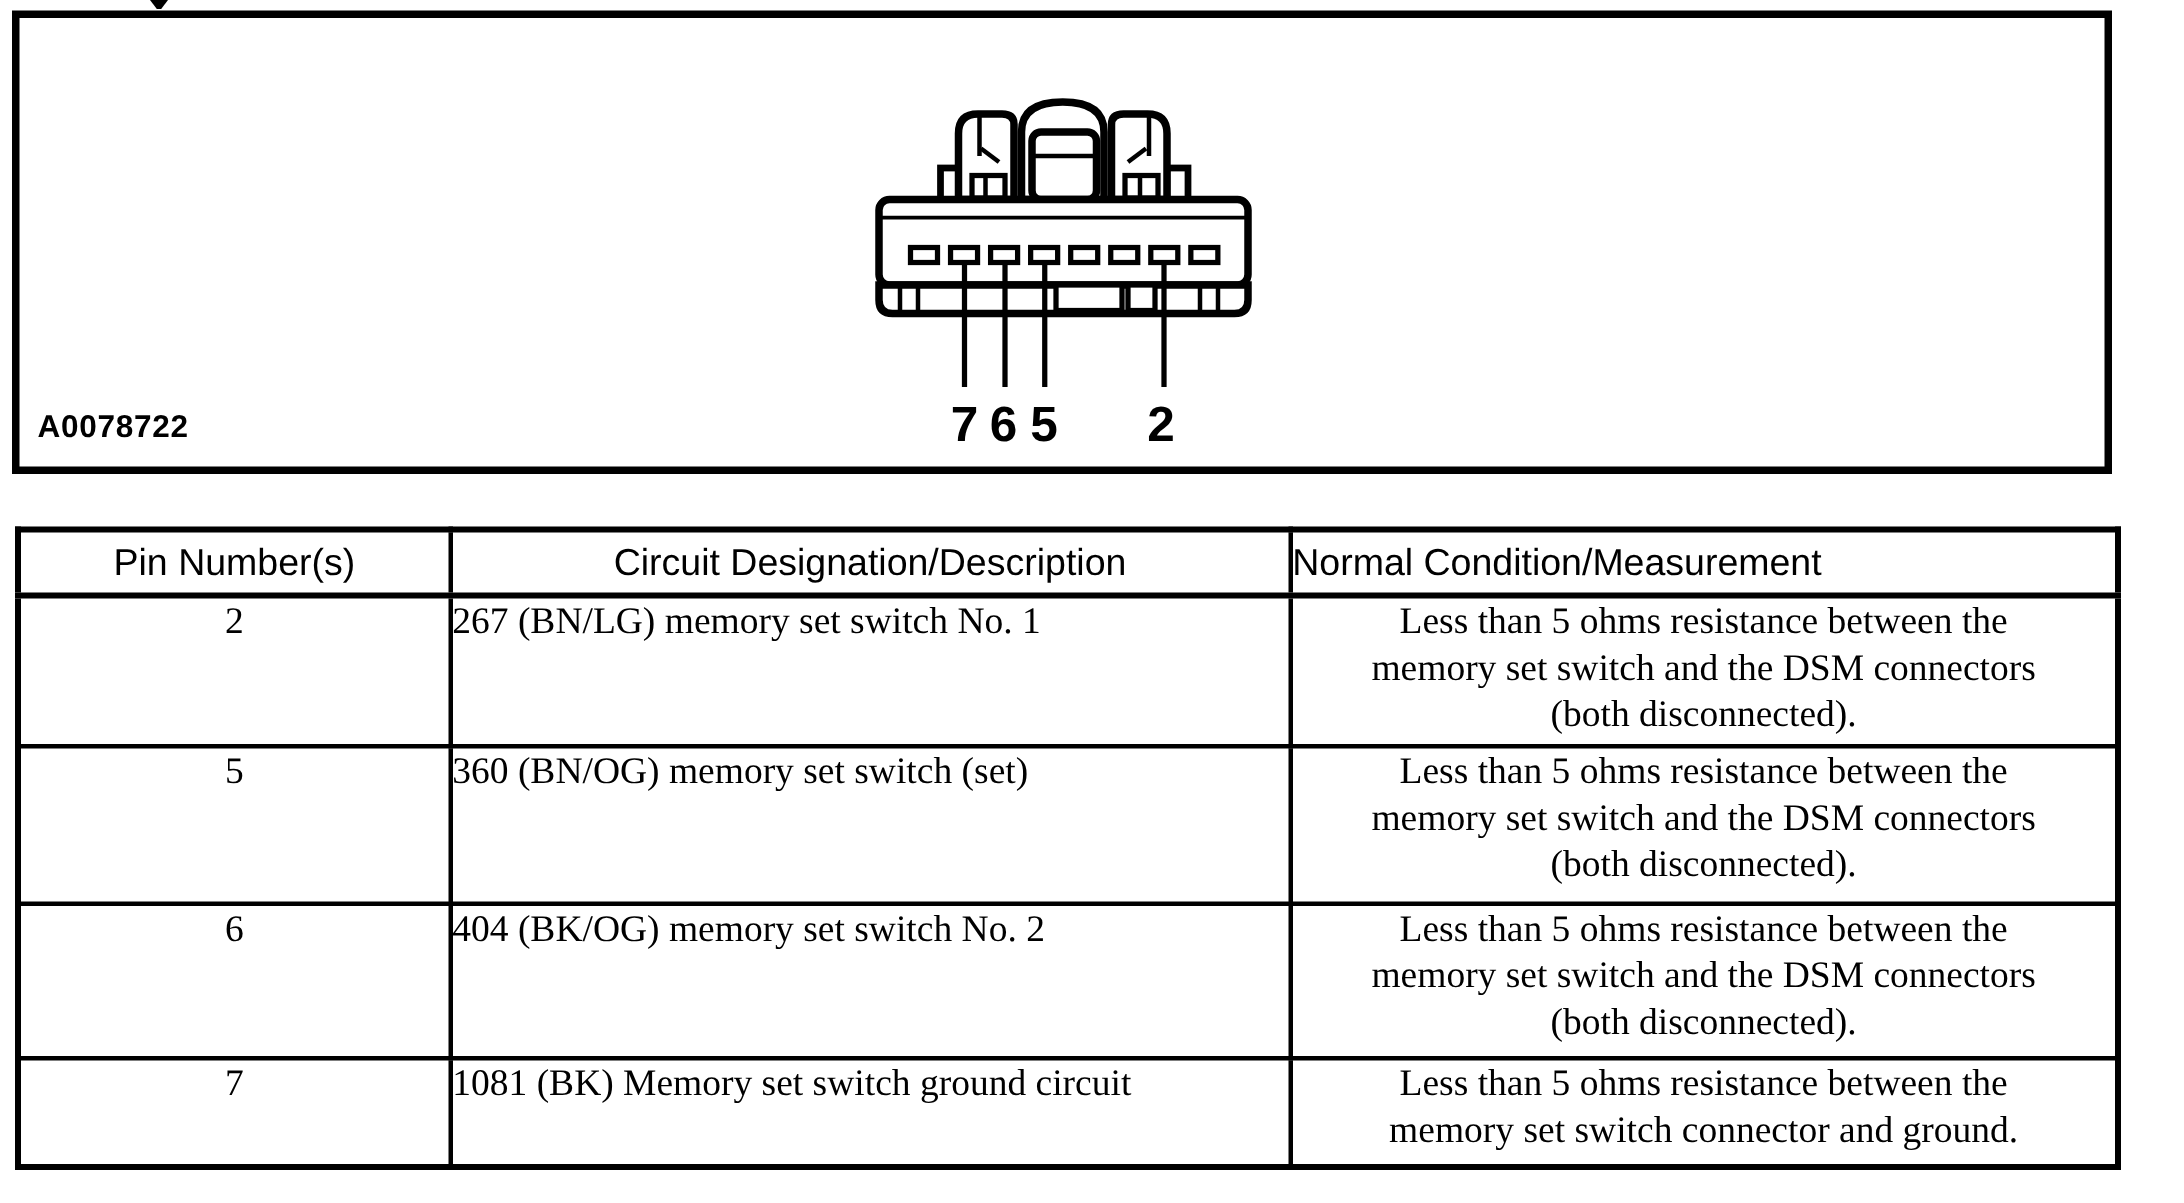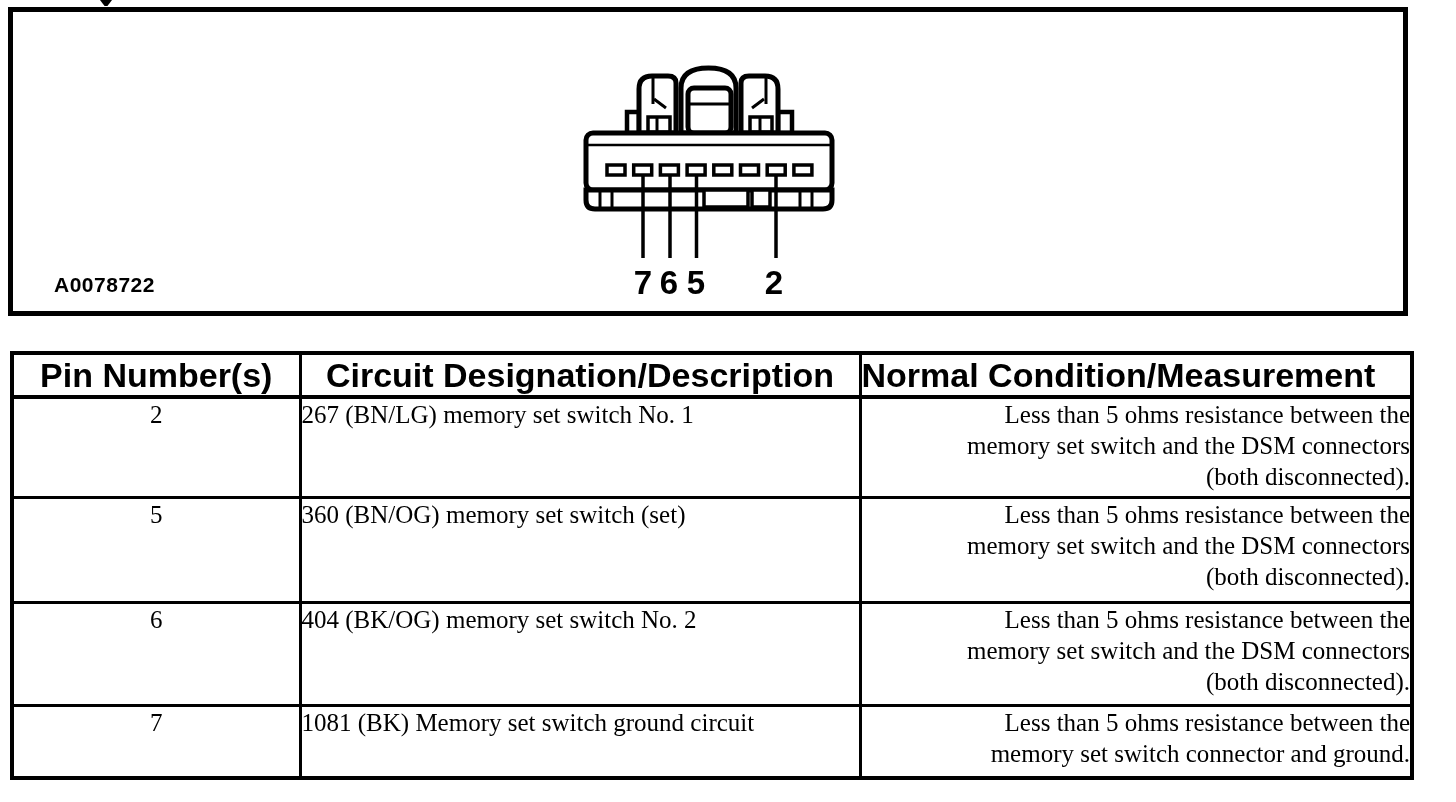--- a/index.html
+++ b/index.html
@@ -7,38 +7,38 @@
        font-family:"Liberation Serif",serif;color:#000;}
 
   
   .cutoff-mark{position:absolute;left:100px;top:0;width:12px;height:6px;background:#000;
        clip-path:polygon(0 0,100% 0,62% 100%,38% 100%);}
 
   
   .figure-box{position:absolute;left:8px;top:7px;width:1390px;height:299px;
        border:5px solid #000;background:#fff;}
   .figure-box svg{position:absolute;left:0;top:0;}
-  .fig-label{position:absolute;left:41px;top:261px;
+  .fig-label{position:absolute;left:12px;top:261px;
        font-family:"Liberation Sans",sans-serif;font-weight:bold;font-size:21px;
        letter-spacing:0.5px;}
 
   
   table.pinout{position:absolute;left:10px;top:351px;width:1400px;
        border-collapse:collapse;table-layout:fixed;background:#fff;
        border:4px solid #000;}
   table.pinout th{border:3px solid #000;border-bottom:4px solid #000;
-       font-family:"Liberation Sans",sans-serif;font-weight:bold;font-size:34px;
+       font-family:"Liberation Sans",sans-serif;font-weight:normal;font-size:25px;
        height:40px;padding:0;vertical-align:middle;}
   table.pinout td{border:3px solid #000;vertical-align:top;
        font-size:25px;line-height:31px;padding:0;}
   th.h-pin,th.h-circuit{text-align:center;}
   th.h-cond{text-align:left;padding-left:14px;margin-top:10px;}
   td.c-pin{text-align:center;padding-top:7px;}
   td.c-circuit{text-align:left;padding-top:7px;}
-  td.c-cond{text-align:right;padding:7px 8px 0 14px;}
+  td.c-cond{text-align:center;padding:7px 8px 0 14px;}
   tr.r1{height:100px;} tr.r2{height:105px;} tr.r3{height:103px;} tr.r4{height:73px;}
 
   svg .ln{stroke:#000;fill:none;}
   svg .wh{stroke:#000;fill:#ffffff;}
   svg text{font-family:"Liberation Sans",sans-serif;font-weight:bold;font-size:33px;}
 </style>
 </head>
 <body>
 
 <div class="cutoff-mark"></div>

